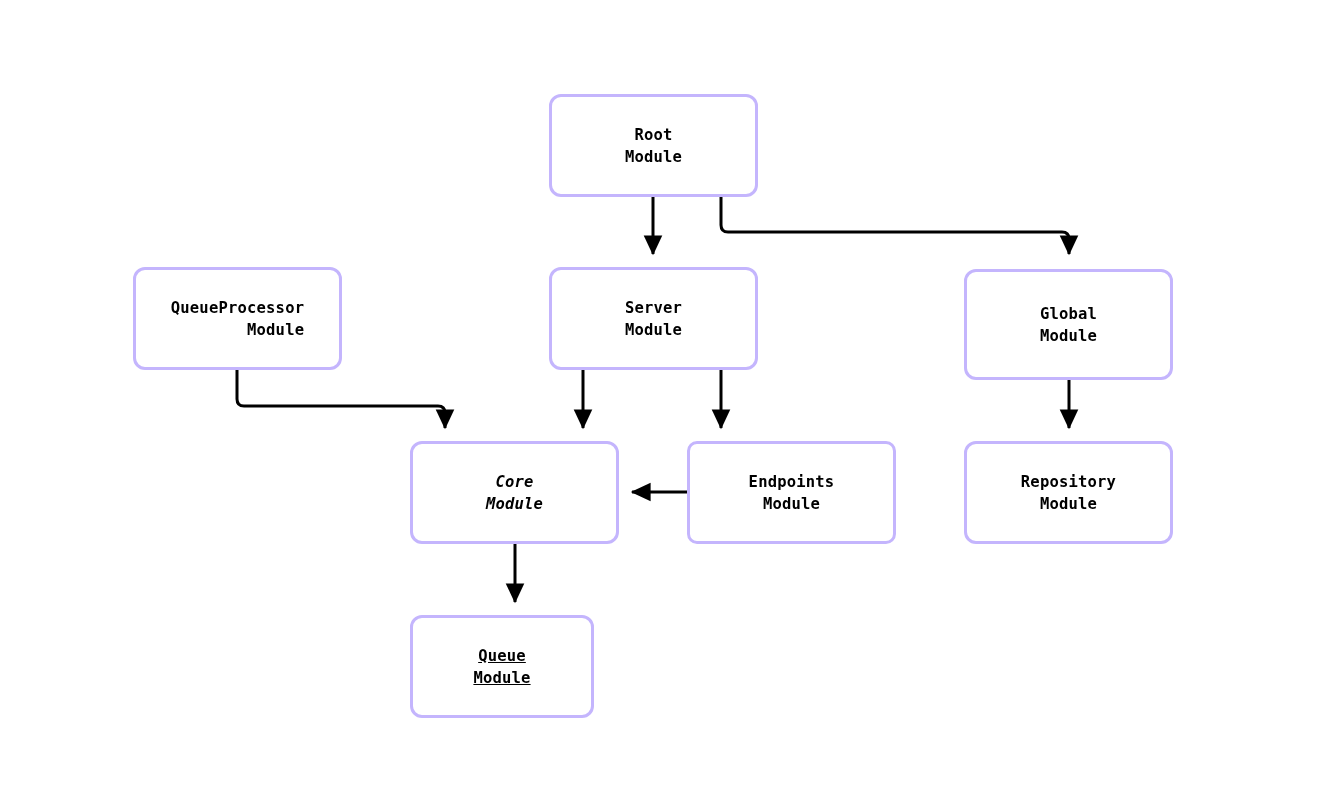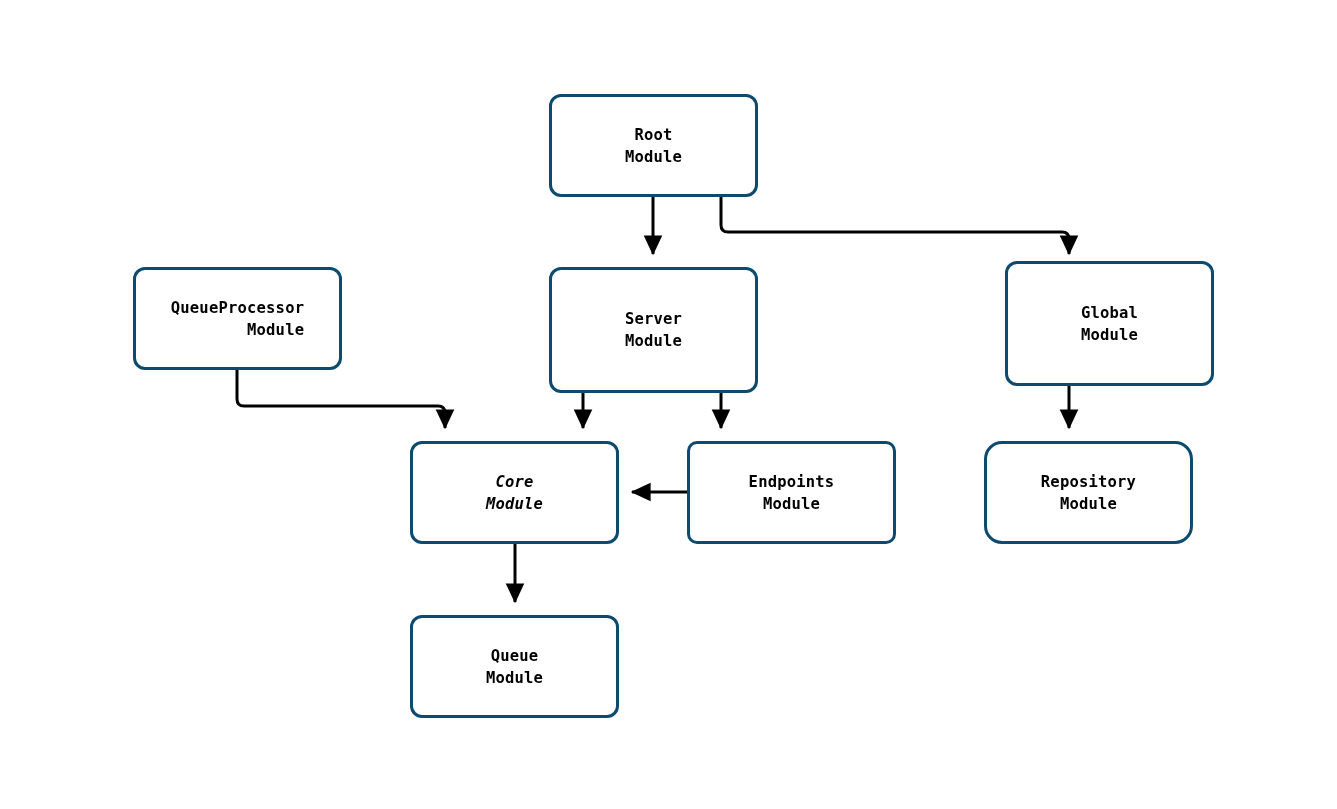--- a/index.html
+++ b/index.html
@@ -21,21 +21,21 @@
     left: 0;
     top: 0;
     width: 1337px;
     height: 809px;
     pointer-events: none;
   }
   .node {
     position: absolute;
     box-sizing: border-box;
     background: #ffffff;
-    border: 3px solid #0c4a6e;
+    border: 3px solid #c4b5fd;
     border-radius: 12px;
     display: flex;
     align-items: center;
     justify-content: center;
     text-align: center;
   }
   .node-label {
     font-family: "DejaVu Sans Mono", "Liberation Mono", monospace;
     font-size: 15.5px;
     font-weight: bold;
@@ -80,43 +80,43 @@
   <div class="node" style="left:549px; top:94px; width:209px; height:103px;">
     <span class="node-label">Root
 Module</span>
   </div>
 
   <div class="node" style="left:133px; top:267px; width:209px; height:103px;text-align:right;">
     <span class="node-label">QueueProcessor
 Module</span>
   </div>
 
-  <div class="node" style="left:549px; top:267px; width:209px; height:126px;text-align:right;">
+  <div class="node" style="left:549px; top:267px; width:209px; height:103px;text-align:right;">
     <span class="node-label">Server
 Module</span>
   </div>
 
-  <div class="node" style="left:964px; top:261px; width:209px; height:125px;margin-left:41px;">
+  <div class="node" style="left:964px; top:269px; width:209px; height:111px;">
     <span class="node-label">Global
 Module</span>
   </div>
 
   <div class="node" style="left:410px; top:441px; width:209px; height:103px;font-style:italic;">
     <span class="node-label">Core
 Module</span>
   </div>
 
   <div class="node" style="left:687px; top:441px; width:209px; height:103px;border-radius:10px;">
     <span class="node-label">Endpoints
 Module</span>
   </div>
 
-  <div class="node" style="left:984px; top:441px; width:209px; height:103px;border-radius:18px;">
+  <div class="node" style="left:964px; top:441px; width:209px; height:103px;">
     <span class="node-label">Repository
 Module</span>
   </div>
 
-  <div class="node" style="left:410px; top:615px; width:209px; height:103px;">
+  <div class="node" style="left:410px; top:615px; width:184px; height:103px;text-decoration:underline;">
     <span class="node-label">Queue
 Module</span>
   </div>
 
 </div>
 
 </body></html>

